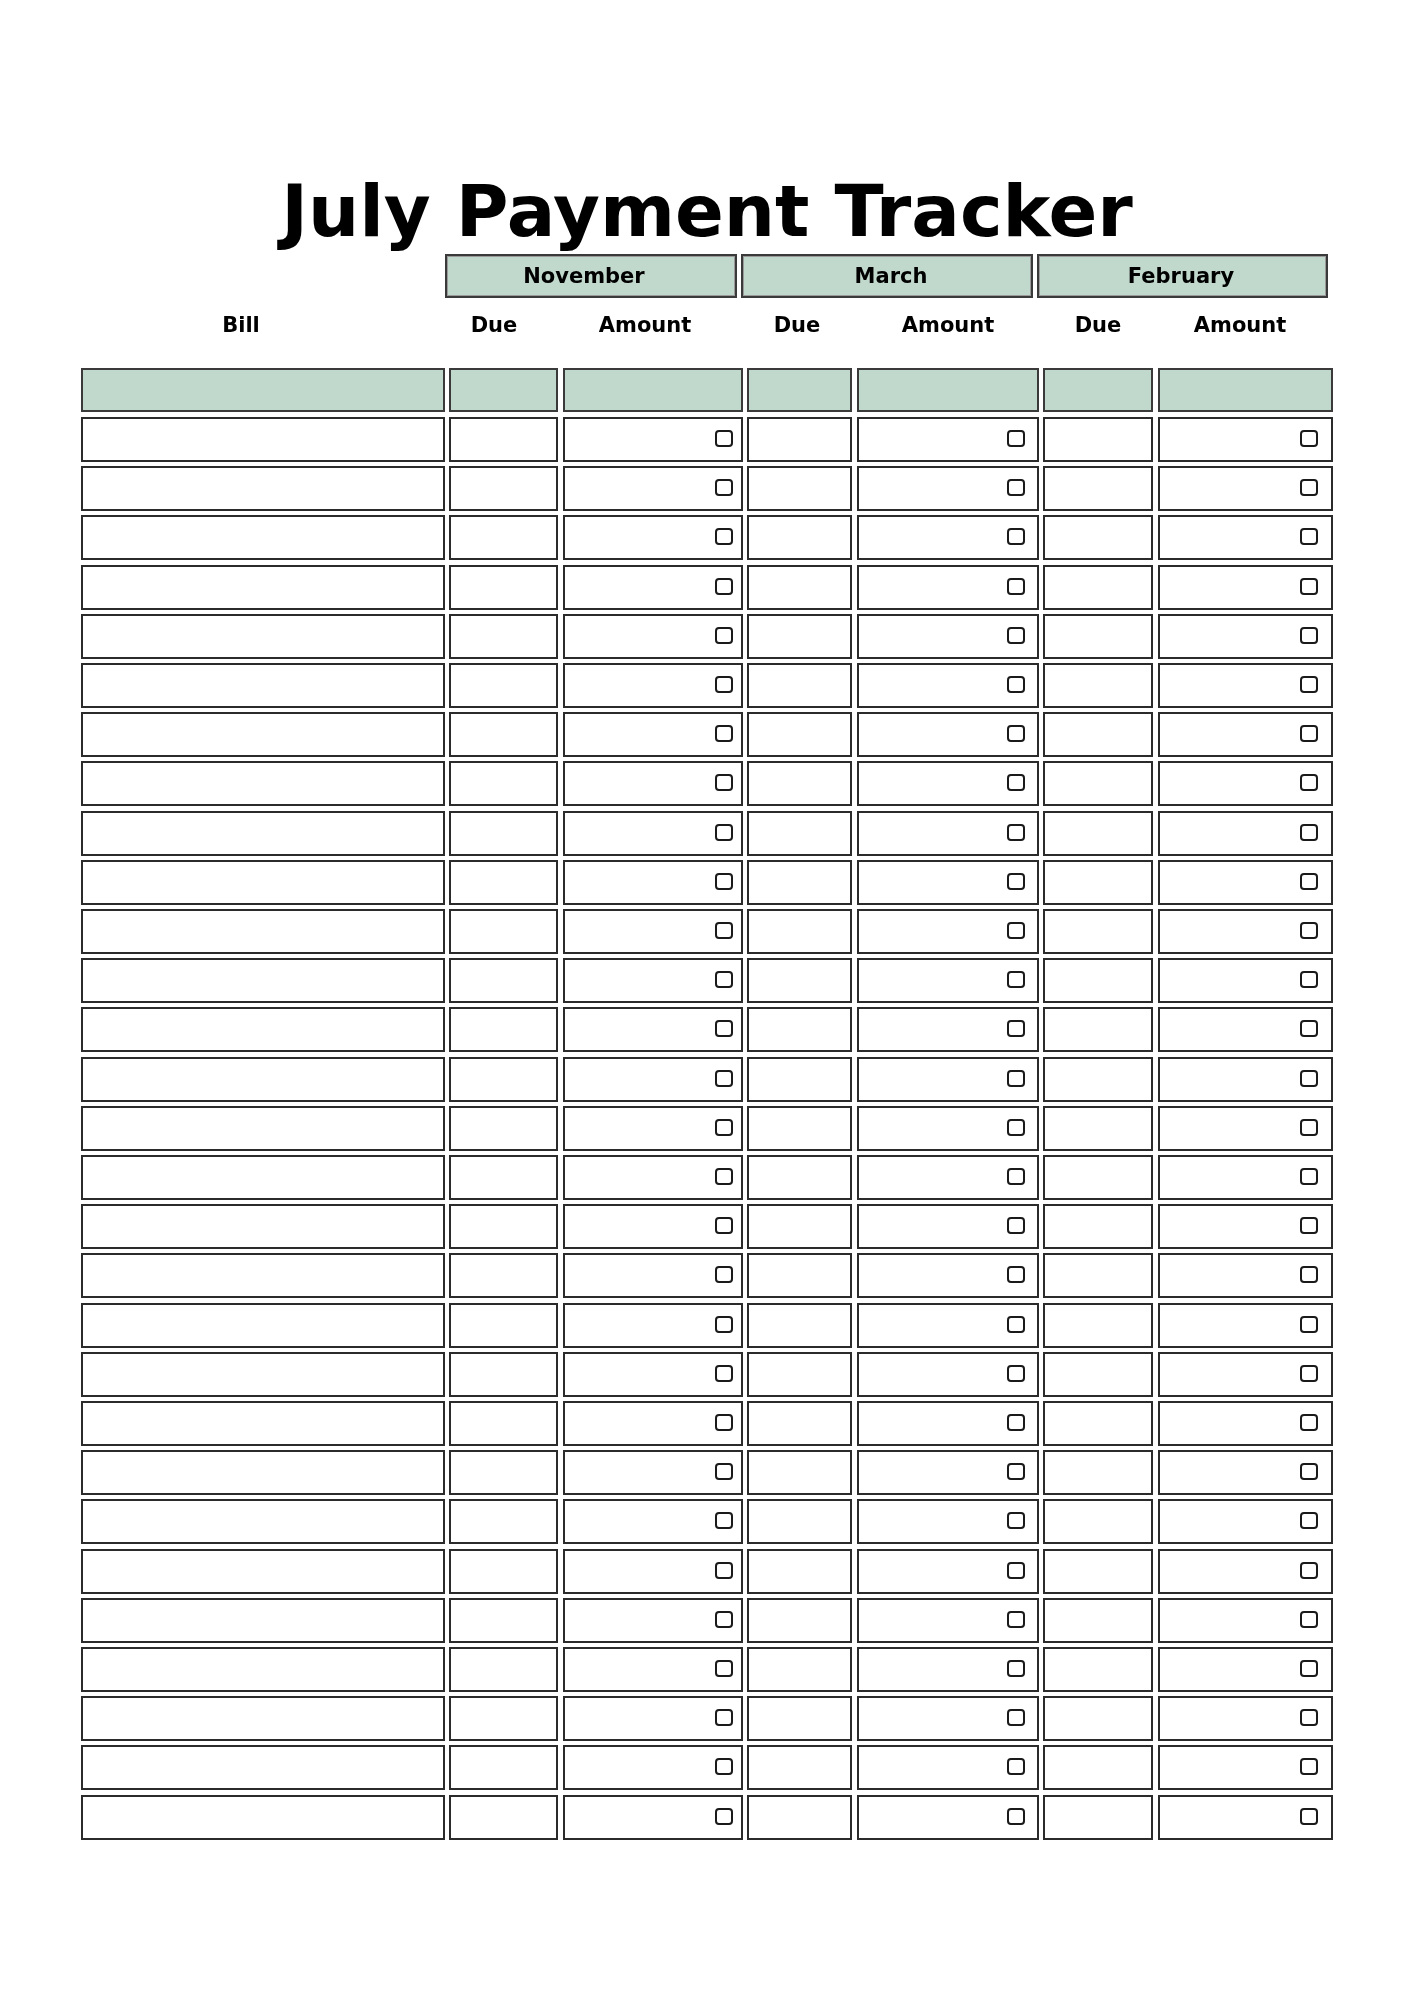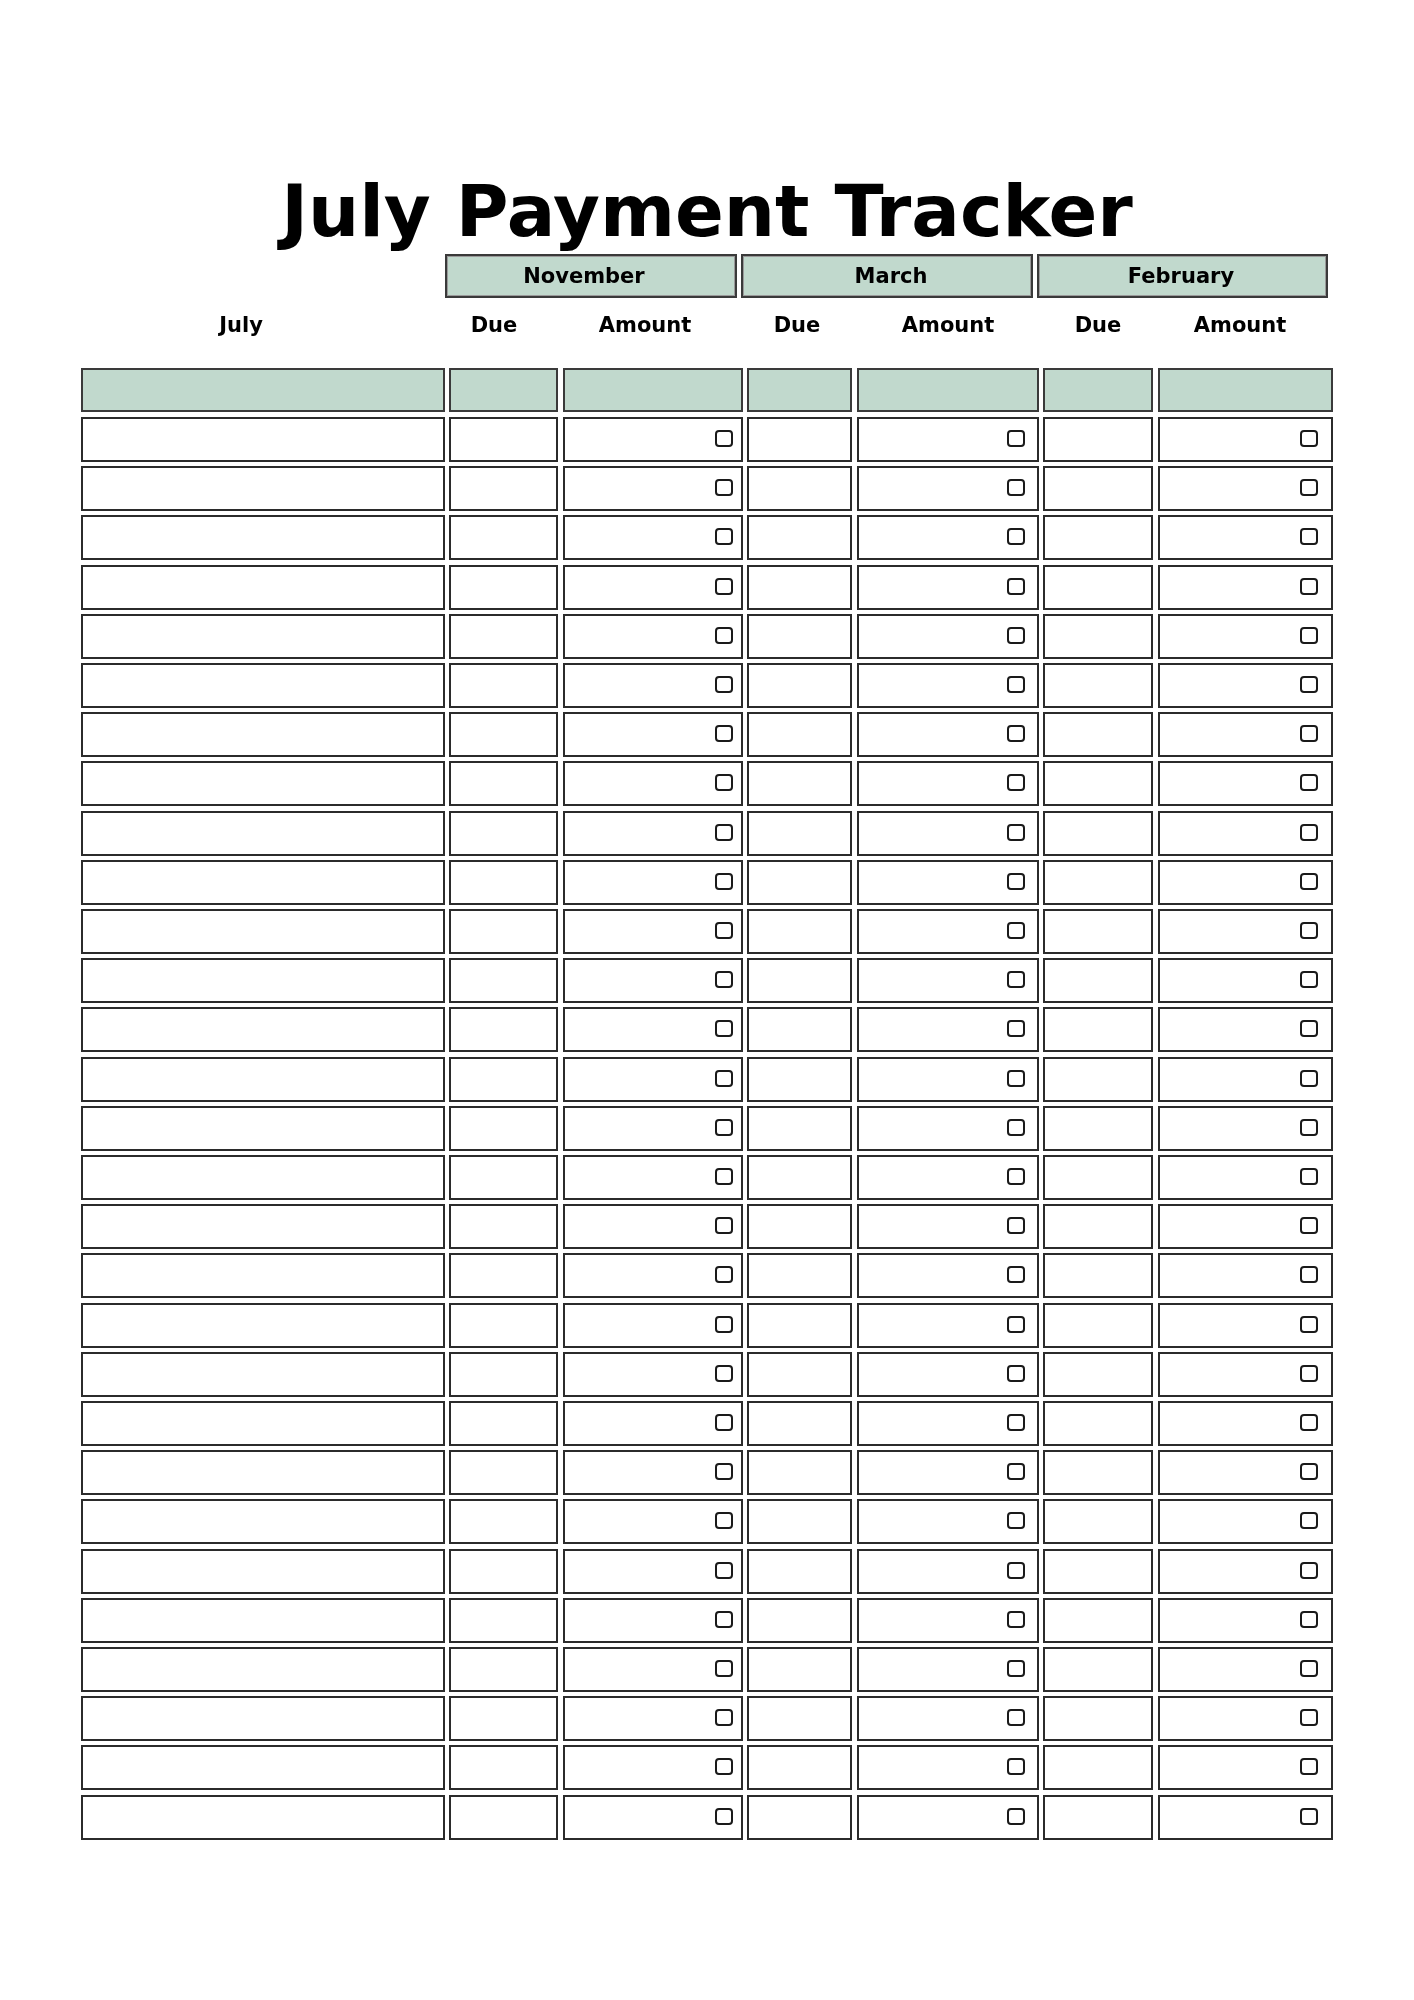--- a/index.html
+++ b/index.html
@@ -81,21 +81,21 @@
 
 <div id="month-headers">
     <div class="month-header" style="left: 445px; width: 292px;"></div>
     <div class="month-label" style="left: 584px;">November</div>
     <div class="month-header" style="left: 741px; width: 292px;"></div>
     <div class="month-label" style="left: 891px;">March</div>
     <div class="month-header" style="left: 1037px; width: 291px;"></div>
     <div class="month-label" style="left: 1181px;">February</div>
   </div>
 <div id="column-headers">
-    <div class="col-label" style="left: 241px;">July</div>
+    <div class="col-label" style="left: 241px;">Bill</div>
     <div class="col-label" style="left: 494px;">Due</div>
     <div class="col-label" style="left: 645px;">Amount</div>
     <div class="col-label" style="left: 797px;">Due</div>
     <div class="col-label" style="left: 948px;">Amount</div>
     <div class="col-label" style="left: 1098px;">Due</div>
     <div class="col-label" style="left: 1240px;">Amount</div>
   </div>
 <div id="tracker-table">
     <div class="cell green" style="left: 81px; top: 368px; width: 364px; height: 44px;"></div>
     <div class="cell green" style="left: 449px; top: 368px; width: 109px; height: 44px;"></div>

